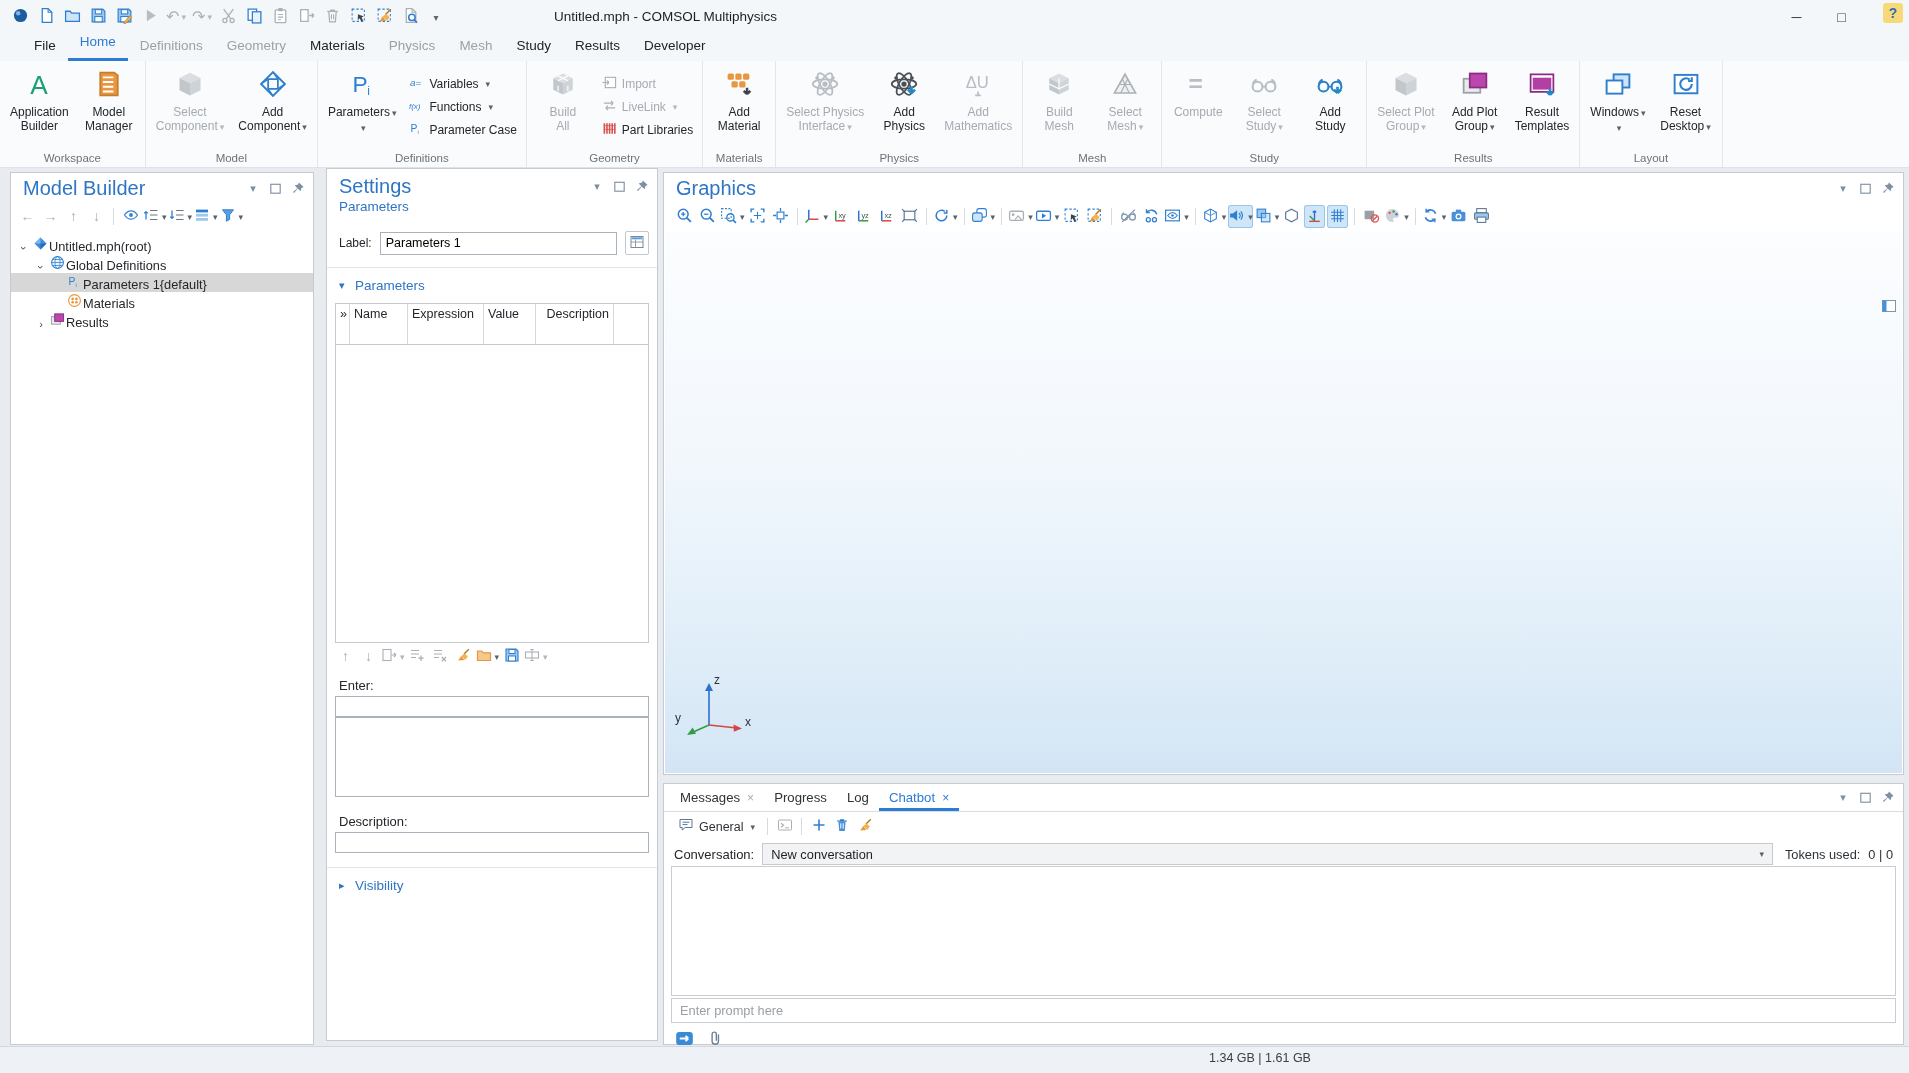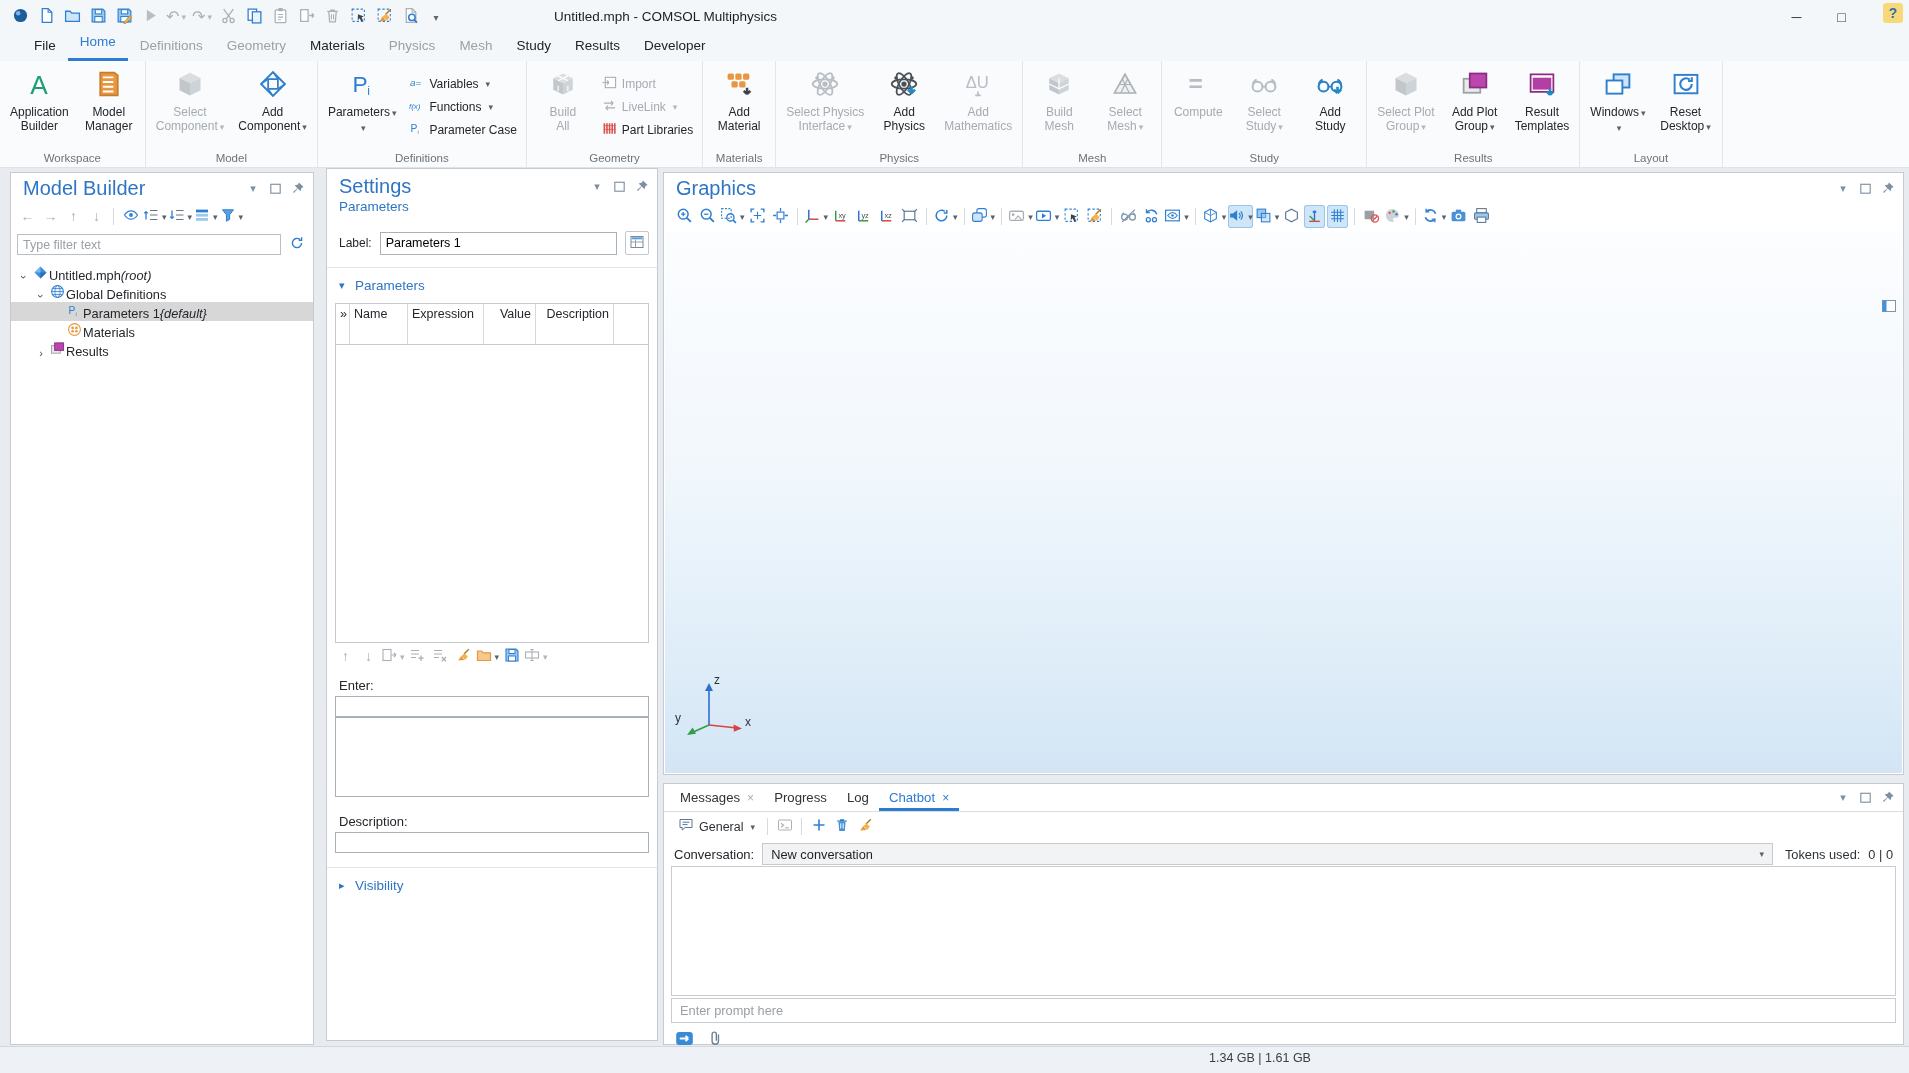--- a/index.html
+++ b/index.html
@@ -53,21 +53,21 @@
   #mb{left:10px;top:172px;width:304px;height:873px}
   .filterrow{display:flex;align-items:center;gap:5px;padding:3px 6px}
   .filterinput{flex:1;height:21px;border:1px solid #b8bfc6;font-size:12.5px;padding:0 5px;color:#23272b;font-family:inherit;box-sizing:border-box}
   .filterinput::placeholder{color:#9aa0a6}
   .tree{padding-top:5px}
   .trow{display:flex;align-items:flex-end;height:19px;font-size:12.8px;white-space:nowrap}
   .trow.sel{background:#d7d7d7}
   .chev{width:14px;text-align:center;color:#4a5056;font-size:11px;flex:none}
   .chev .r{display:inline-block;transform:rotate(90deg)}
   .ticon{width:18px;display:flex;justify-content:center;flex:none}
-  .tsuffix{font-style:italic}
+  .tsuffix{}
 
   
   #st{left:326px;top:168px;width:332px;height:873px}
   .st-sub{padding:0 12px;font-size:13.5px;color:#2e75c3;height:22px}
   .labelrow{display:flex;align-items:center;gap:8px;padding:10px 8px 10px 12px}
   .labelrow input{flex:1;height:21px;border:1px solid #a9b2ba;font-size:12.5px;padding:0 5px;font-family:inherit}
   .auxbtn{width:22px;height:22px;display:flex;align-items:center;justify-content:center;border:1px solid #c2c8ce;border-radius:2px;background:#fff}
   .sep-h{height:1px;background:#e2e6ea;margin:2px 0}
   .secthead{display:flex;align-items:center;gap:6px;padding:8px 12px 6px;color:#2e75c3;font-size:13.5px}
   .secthead .sc{color:#2e75c3;font-size:11px;width:10px}
@@ -670,28 +670,20 @@
             </svg></span>
           <span class="ddm">▾</span>
         </span>
         <span class="tbtn">
           <span class="icon"><svg width="16" height="16" viewBox="0 0 16 16" fill="none">
               <path d="M2.5 2.8h11L9.6 7.8v4.6l-3.2 1.8V7.8z" fill="#5a9fe0" stroke="#2f7fd0"></path>
             </svg></span>
           <span class="ddm">▾</span>
         </span>
       </div>
-    <div class="filterrow">
-      <input class="filterinput" placeholder="Type filter text" style="">
-      <span class="tbtn" id="mb-refresh">
-          <span class="icon"><svg width="16" height="16" viewBox="0 0 16 16" fill="none">
-              <path d="M12.6 8a4.6 4.6 0 1 1-1.7-3.6M12.6 2.3v2.9H9.7" stroke="#2f7fd0" stroke-width="1.4"></path>
-            </svg></span>
-        </span>
-    </div>
     <div class="tree" id="mb-tree">
         <div class="trow" style="padding-left: 6px;">
           <span class="chev"><span class="r">›</span></span>
           <span class="ticon">
             <span class="icon"><svg width="15" height="15" viewBox="0 0 16 16" fill="none">
                 <path d="M8 1.6 14.4 8 8 14.4 1.6 8z" fill="#3b8de0"></path>
                 <path d="M8 1.6 1.6 8 8 8z" fill="#7db8ec"></path>
                 <path d="M8 8 14.4 8 8 14.4z" fill="#2a6db5"></path>
               </svg></span>
           </span>
@@ -780,21 +772,21 @@
     <div class="sep-h"></div>
     <div class="secthead">
       <span class="sc">▾</span>
       <span>Parameters</span>
     </div>
     <div class="ptable">
       <div class="pthead" id="st-thead">
           <div class="pth" style="width: 14px;">»</div>
           <div class="pth" style="width: 58px;">Name</div>
           <div class="pth" style="width: 76px;">Expression</div>
-          <div class="pth" style="width: 52px; text-align: right;">Value</div>
+          <div class="pth" style="width: 52px;">Value</div>
           <div class="pth" style="width: 78px; text-align: right;">Description</div>
           <div class="pth" style="flex: 1 1 0%; border-right: none;"></div>
         </div>
       <div class="ptbody"></div>
     </div>
     <div class="tbar" id="st-tbar" style="padding-left:8px">
         <span class="tbtn">
           <span class="icon"><span class="g" style="color:#aab0b6;font-size:14px">↑</span></span>
         </span>
         <span class="tbtn">

